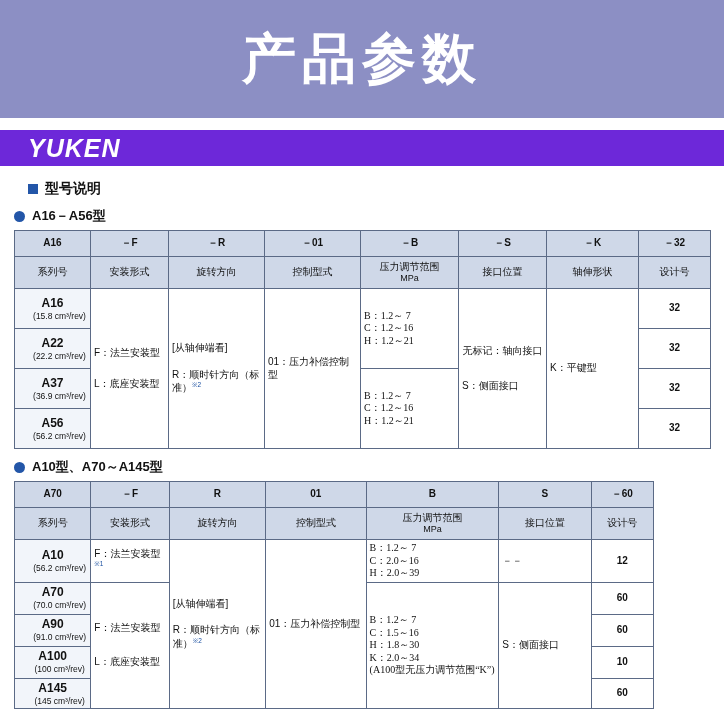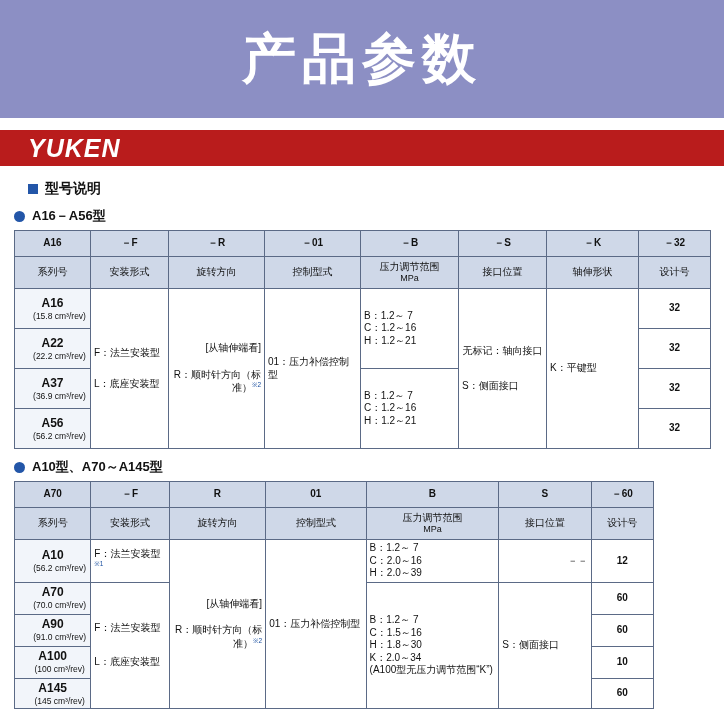--- a/index.html
+++ b/index.html
@@ -26,21 +26,21 @@
     font-size: 54px;
     font-weight: bold;
     letter-spacing: 6px;
     font-family: Liberation Serif, serif;
   }
 
   
   .brandbar {
     height: 36px;
     margin-top: 12px;
-    background: #b91c1c;
+    background: #6d28d9;
     display: flex;
     align-items: center;
   }
   .brand-logo {
     color: #ffffff;
     font-size: 25px;
     font-weight: bold;
     font-style: italic;
     letter-spacing: 1px;
     padding-left: 28px;
@@ -91,24 +91,24 @@
     font-weight: normal;
   }
   .hdr-row td .sm { font-size: 9px; display:block; }
   .model-cell {
     text-align: center;
     background: #f2f5fa;
   }
   .model-cell .mname { font-weight: bold; font-size: 12px; display:block; }
   .model-cell .mdisp { font-size: 8.5px; display:block;margin-left:14px; }
   .body-cell { text-align: left; padding-left: 6px; font-size: 10px; }
-  .center { text-align: right; }
+  .center { text-align: left; }
   .design { text-align: center; font-weight: bold; font-size: 12px; }
   .sup { font-size: 6.5px; vertical-align: super; color: #1a4fa0; }
-  .prange { font-size: 9.5px; line-height: 1.45; }
+  .prange { font-size: 9.5px; line-height: 1.45; font-family: Liberation Serif, serif; }
 </style>
 </head>
 <body>
 
 <div class="page">
 
   <div class="banner">
     <div class="banner-title">产品参数</div>
   </div>
 

